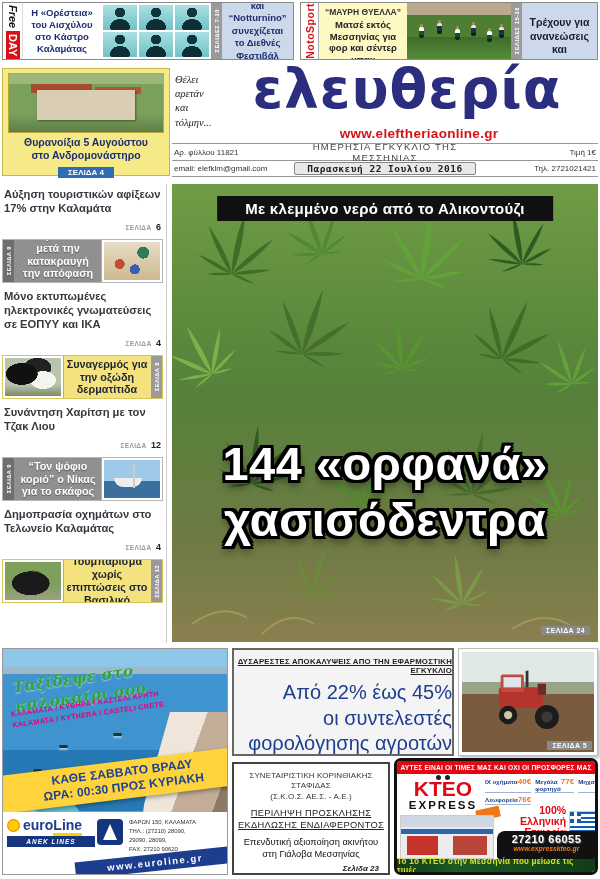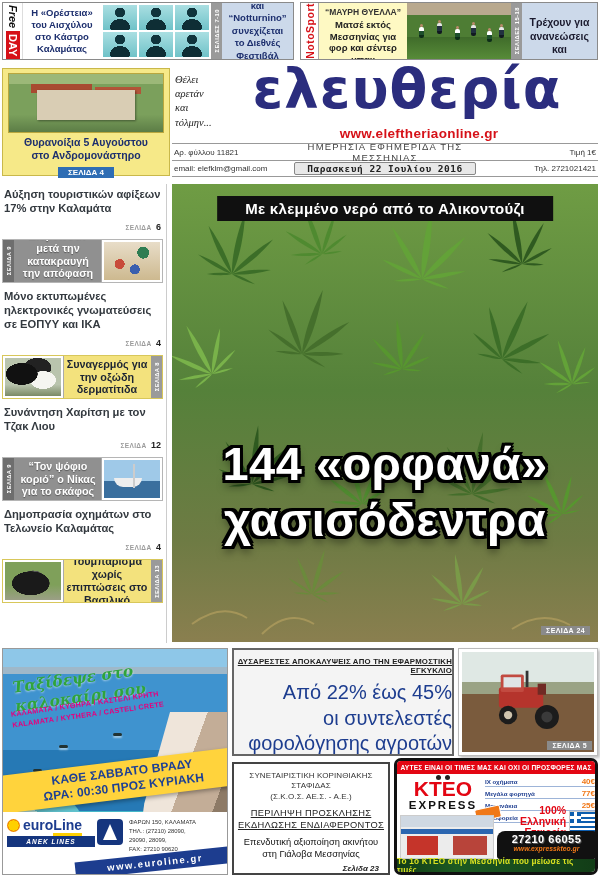--- a/index.html
+++ b/index.html
@@ -187,21 +187,21 @@
         border-radius:7px;background:#fff;overflow:hidden}
   .kt-top{height:13px;background:#e30613;color:#fff;font-weight:800;font-size:6.6px;
           display:flex;align-items:center;justify-content:center;letter-spacing:.2px}
   .kt-logo{position:absolute;left:5px;top:16px;width:82px;text-align:center}
   .kt-car{width:20px;height:9px;background:#2e9e3a;border-radius:4px 6px 2px 2px;margin:0 auto;position:relative}
   .kt-car::before,.kt-car::after{content:"";position:absolute;bottom:-3px;width:5px;height:5px;border-radius:50%;background:#222}
   .kt-car::before{left:2px}.kt-car::after{right:2px}
   .kt-brand1{color:#e30613;font-weight:800;font-size:21px;line-height:1;margin-top:1px}
   .kt-brand2{color:#111;font-weight:800;font-size:11.5px;letter-spacing:2px;line-height:1.1}
   .kt-prices{position:absolute;left:88px;top:16px;width:110px;display:grid;
-             grid-template-columns:1fr;column-gap:4px;row-gap:2px}
+             grid-template-columns:1fr 1fr 1fr;column-gap:4px;row-gap:2px}
   .kt-price{display:flex;justify-content:space-between;align-items:baseline;border-bottom:1px solid #9db4d8}
   .kt-price .lbl{color:#1d3d8f;font-weight:800;font-size:6.2px}
   .kt-price .val{color:#f07818;font-weight:800;font-size:8px}
   .kt-ribbon{position:absolute;left:78px;top:46px;width:26px;height:13px;background:#f07818;
              transform:rotate(-12deg);border:1px solid #fff;border-radius:2px}
   .kt-greek{position:absolute;left:106px;top:44px;display:flex;align-items:center;gap:4px}
   .kt-greek-text{color:#e30613;font-weight:800;font-size:10.5px;line-height:1.05;text-align:right}
   .greek-flag{position:relative;width:30px;height:20px;box-shadow:0 0 0 1px #ccc;
       background:repeating-linear-gradient(180deg,#0d5eaf 0 2.25px,#fff 2.25px 4.5px)}
   .greek-flag::before{content:"";position:absolute;top:0;left:0;width:11px;height:11.2px;background:
@@ -287,21 +287,21 @@
   <div class="slogan">
     <div>Θέλει</div>
     <div>αρετάν</div>
     <div>και τόλμην...</div>
   </div>
   <div class="logo">ελευθερία</div>
   <div class="site">www.eleftheriaonline.gr</div>
   <div class="mast-info">
     <div class="mi-row">
       <span class="mi-left">Αρ. φύλλου 11821</span>
-      <span class="mi-center">ΗΜΕΡΗΣΙΑ ΕΦΗΜΕΡΙΔΑ ΤΗΣ ΜΕΣΣΗΝΙΑΣ</span>
+      <span class="mi-center">ΗΜΕΡΗΣΙΑ ΕΓΚΥΚΛΙΟ ΤΗΣ ΜΕΣΣΗΝΙΑΣ</span>
       <span class="mi-right">Τιμή 1€</span>
     </div>
     <div class="mi-row">
       <span class="mi-left">email: elefklm@gmail.com</span>
       <span class="mi-center"><span class="date-box">Παρασκευή 22 Ιουλίου 2016</span></span>
       <span class="mi-right">Τηλ. 2721021421</span>
     </div>
   </div>
 
   <aside class="sidebar">

